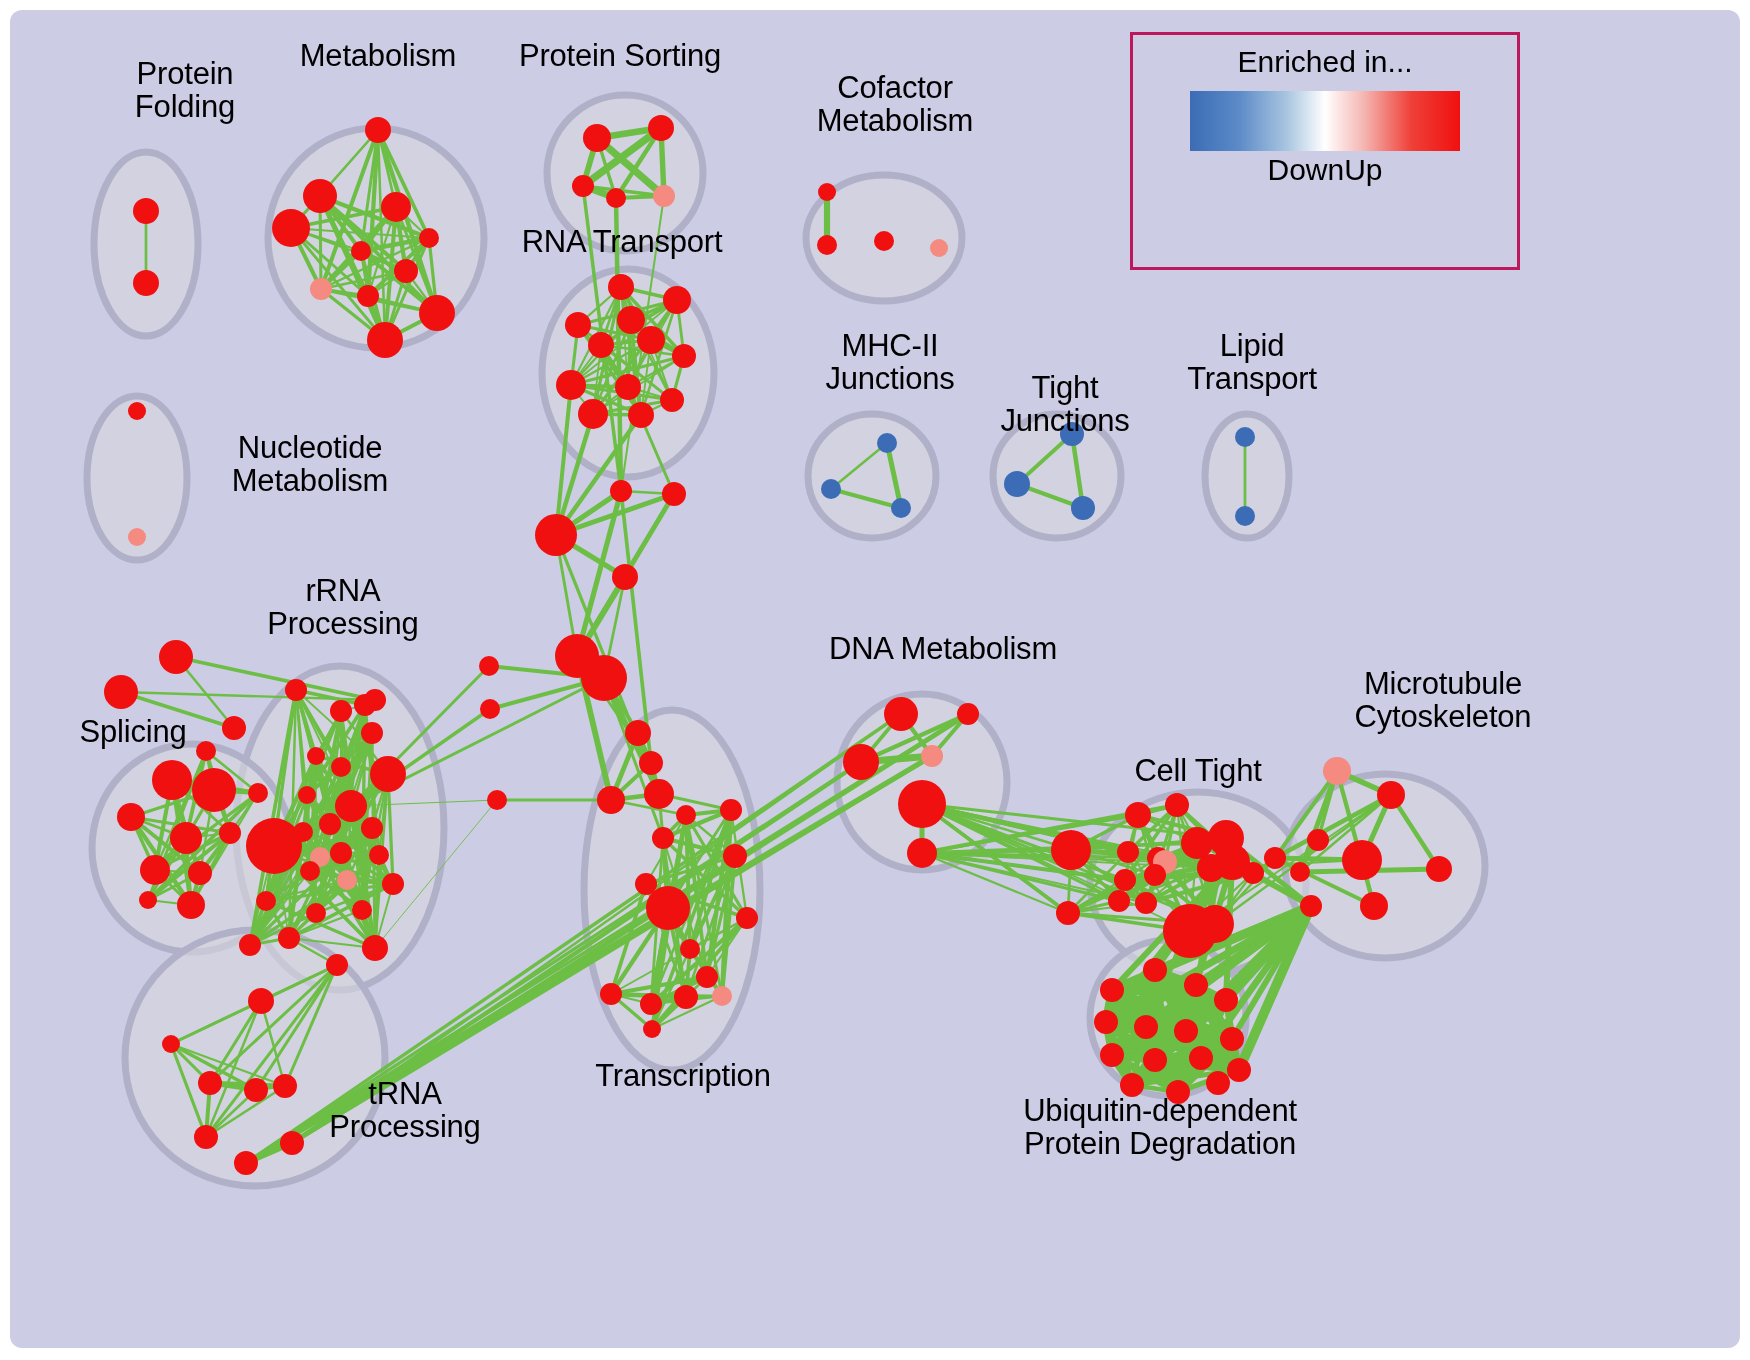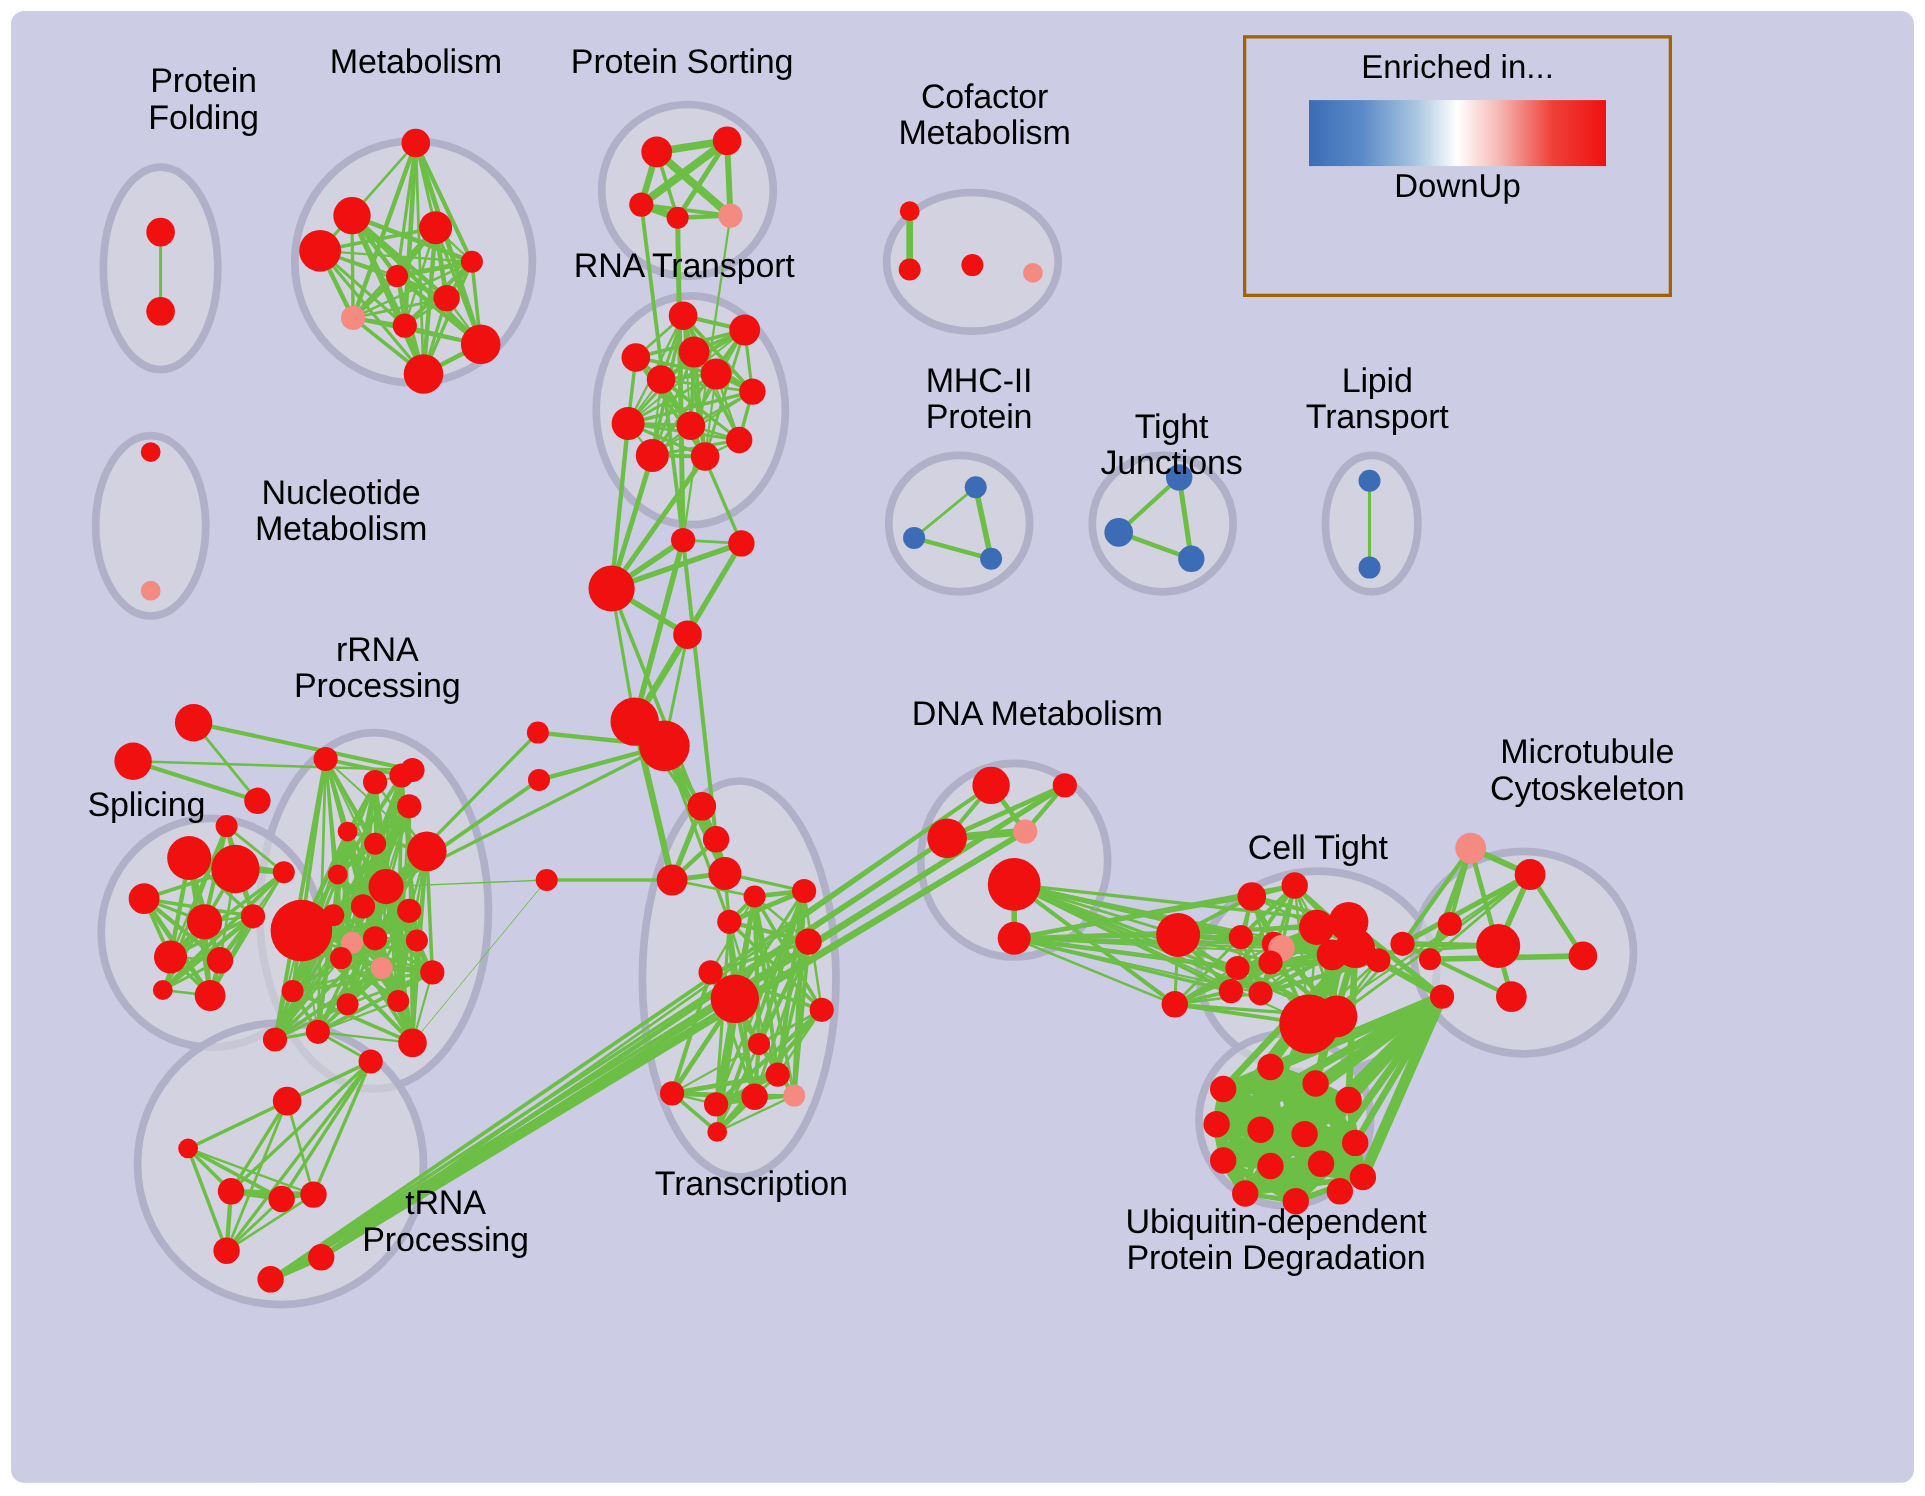--- a/index.html
+++ b/index.html
@@ -1,21 +1,21 @@
 <!DOCTYPE html>
 <html><head>
 <meta charset="utf-8">
 <style>
   html,body{margin:0;padding:0;background:#ffffff;}
   body{font-family:"Liberation Sans", sans-serif;}
   #stage{position:relative;width:1750px;height:1360px;background:#ffffff;overflow:hidden;}
   #canvas{position:absolute;left:10px;top:10px;width:1730px;height:1338px;background:#ccccE4;border-radius:12px;}
   svg.net{position:absolute;left:0;top:0;width:100%;height:100%;display:block;}
   .cl-label{position:absolute;color:#000;font-size:31px;line-height:1.05;text-align:center;white-space:pre-line;font-family:"Liberation Sans", sans-serif;letter-spacing:-0.2px;}
-  #legend{position:absolute;border:3px solid #a16207;background:#ccccE4;box-sizing:border-box;}
+  #legend{position:absolute;border:3px solid #be185d;background:#ccccE4;box-sizing:border-box;}
   #legend .lg-title{text-align:center;font-size:30px;color:#000;margin-top:10px;}
   #legend .lg-bar{height:60px;margin:12px auto 2px auto;background:linear-gradient(to right,#3b6cb5 0%,#5c8ac8 18%,#a9c6e0 36%,#ffffff 50%,#f5b8b4 64%,#ef4038 82%,#f01010 100%);}
   #legend .lg-ends{display:flex;justify-content:center;font-size:30px;color:#000;padding:0 4px;}
   #legend .lg-sub{text-align:center;font-size:26px;color:#000;line-height:1.12;margin-top:4px;white-space:pre-line;}
 </style>
 </head>
 <body>
 
 <div id="stage">
   <div id="canvas">
@@ -938,21 +938,21 @@
         <div class="cl-label" style="left: 70px; top: 48px; width: 210px;">Protein
 Folding</div>
         <div class="cl-label" style="left: 258px; top: 30px; width: 220px;">Metabolism</div>
         <div class="cl-label" style="left: 490px; top: 30px; width: 240px;">Protein Sorting</div>
         <div class="cl-label" style="left: 780px; top: 62px; width: 210px;">Cofactor
 Metabolism</div>
         <div class="cl-label" style="left: 488px; top: 216px; width: 248px;">RNA Transport</div>
         <div class="cl-label" style="left: 190px; top: 422px; width: 220px;">Nucleotide
 Metabolism</div>
         <div class="cl-label" style="left: 790px; top: 320px; width: 180px;">MHC-II
-Protein</div>
+Junctions</div>
         <div class="cl-label" style="left: 975px; top: 320px; width: 160px; margin-top: 42px;">Tight
 Junctions</div>
         <div class="cl-label" style="left: 1162px; top: 320px; width: 160px;">Lipid
 Transport</div>
         <div class="cl-label" style="left: 238px; top: 565px; width: 190px;">rRNA
 Processing</div>
         <div class="cl-label" style="left: 48px; top: 706px; width: 150px;">Splicing</div>
         <div class="cl-label" style="left: 300px; top: 1068px; width: 190px;">tRNA
 Processing</div>
         <div class="cl-label" style="left: 563px; top: 1050px; width: 220px;">Transcription</div>

